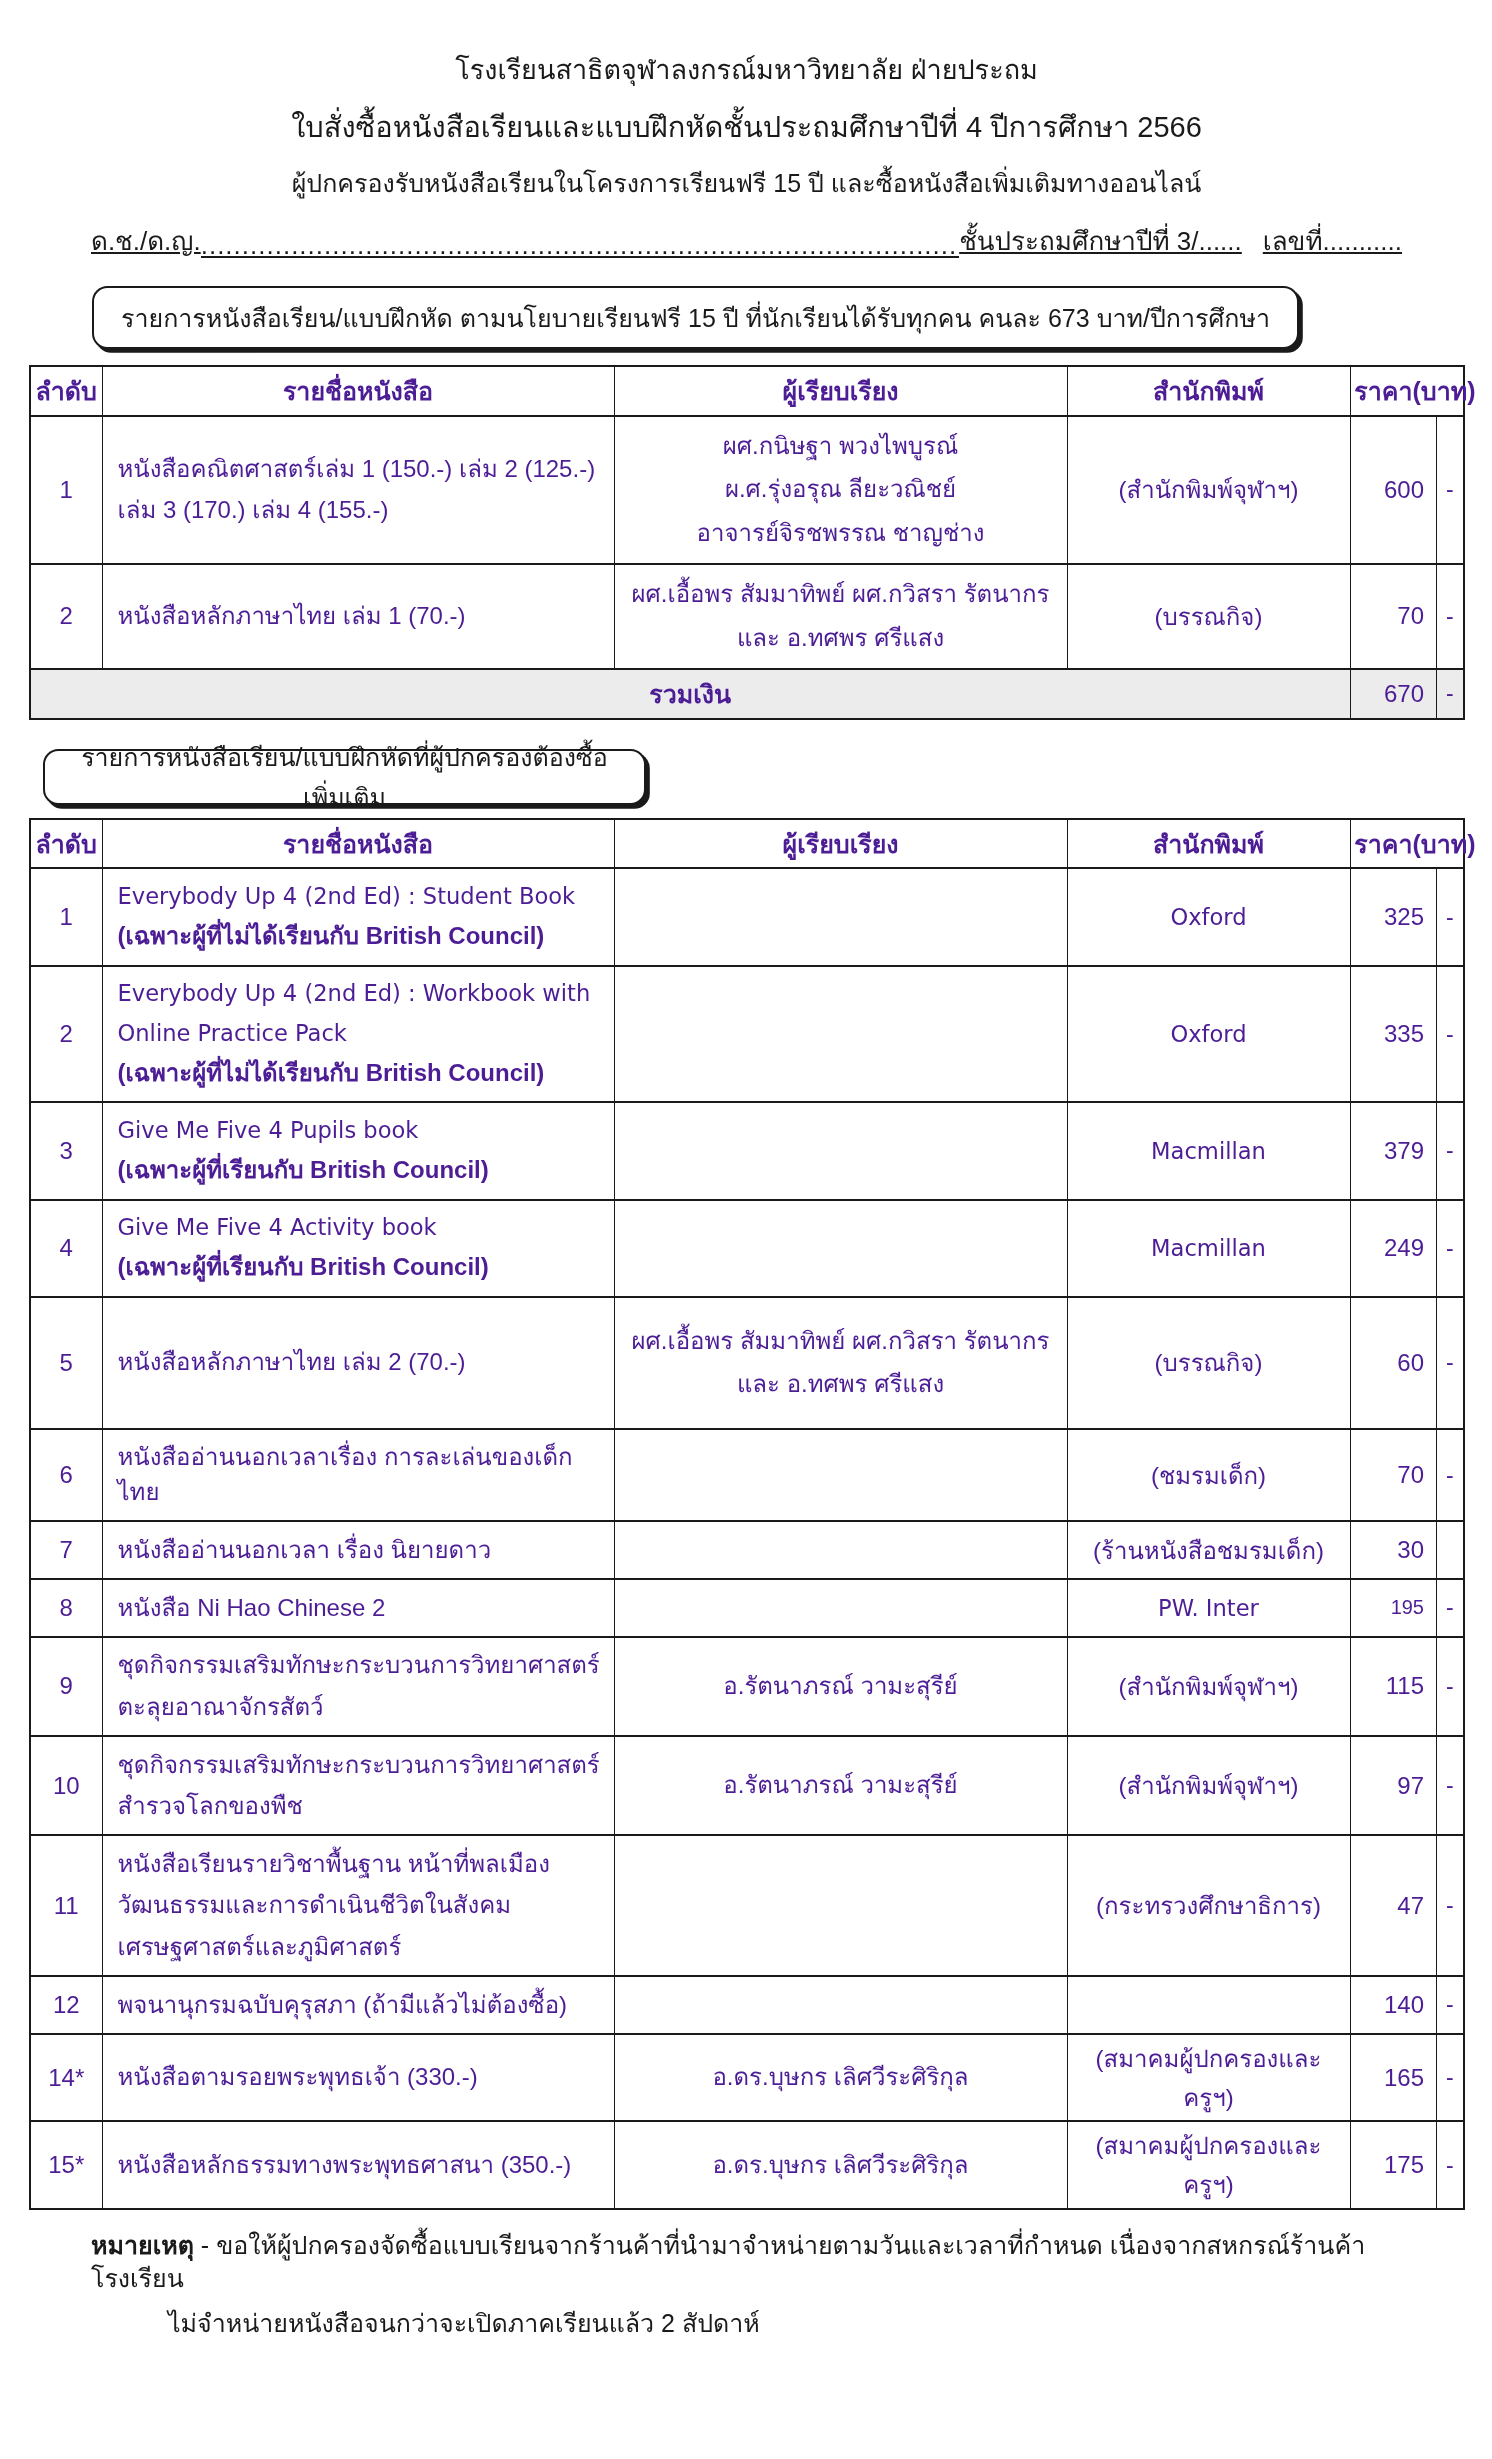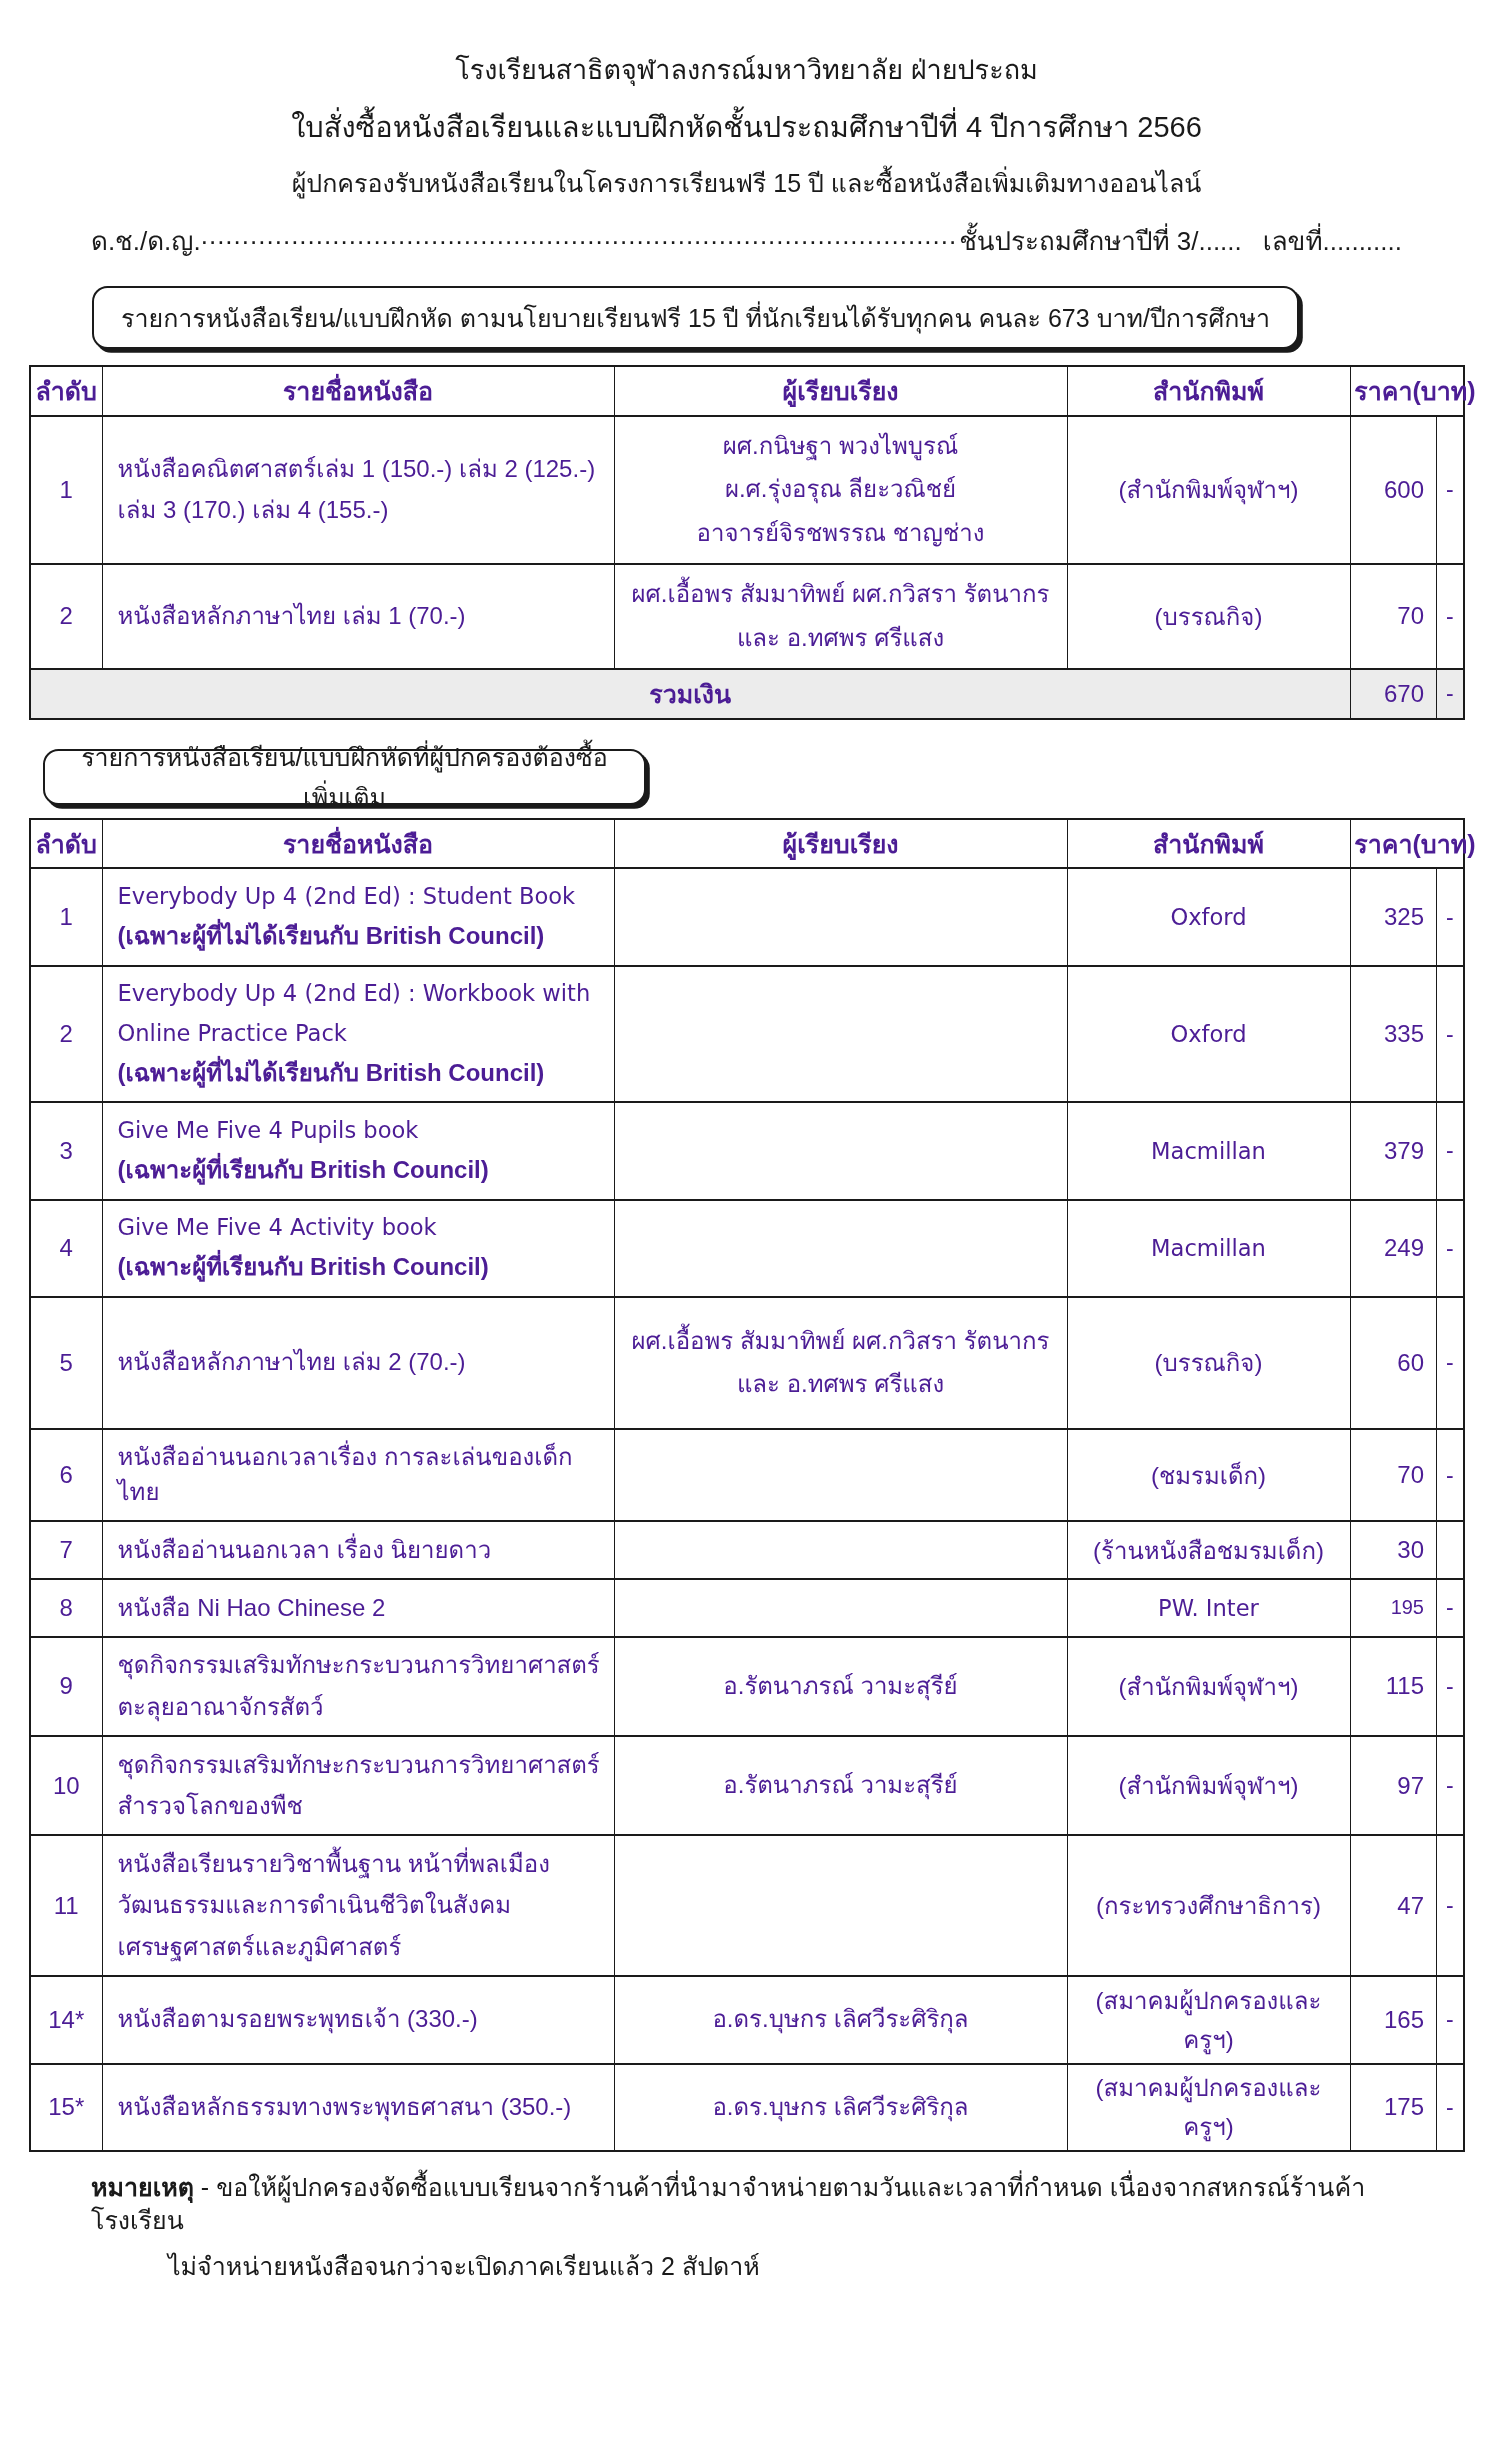--- a/index.html
+++ b/index.html
@@ -12,23 +12,23 @@
     color: #1a1a1a;
     font-family: "Liberation Sans", sans-serif;
     overflow: hidden;
   }
   
   .hdr { padding-top: 48px; }
   .h1 { text-align: center; font-size: 27px; }
   .h2 { text-align: center; font-size: 29px; margin-top: 13.4px; }
   .h3 { text-align: center; font-size: 25px; margin-top: 12.5px; }
   .h4 {
-    display: flex; align-items: flex-start;
+    display: flex; align-items: flex-end;
     margin: 17.3px 91px 0 91px;
-    font-size: 26px; white-space: nowrap;
+    font-size: 26px; white-space: nowrap; text-decoration: underline;
   }
   .h4 .dots { flex: 1 1 auto; overflow: hidden; letter-spacing: 1px; }
   .h4 .numpart { margin-left: 21px; }
   
   .box {
     border: 2.9px solid #1a1a1a;
     border-radius: 15.4px;
     box-shadow: 3.8px 3.8px 0 0 #1a1a1a;
     background: #ffffff;
     font-size: 25px;
@@ -285,20 +285,30 @@
         <td class="title">
           <div class="tl">หนังสือเรียนรายวิชาพื้นฐาน หน้าที่พลเมือง</div>
           <div class="tl">วัฒนธรรมและการดำเนินชีวิตในสังคม</div>
           <div class="tl">เศรษฐศาสตร์และภูมิศาสตร์</div>
         </td>
         <td class="c"></td>
         <td class="c">(กระทรวงศึกษาธิการ)</td>
         <td class="price">47</td>
         <td class="satang">-</td>
       </tr>
+      <tr style="height:45px">
+        <td class="c">12</td>
+        <td class="title">
+          <div class="tl">พจนานุกรมฉบับคุรุสภา (ถ้ามีแล้วไม่ต้องซื้อ)</div>
+        </td>
+        <td class="c"></td>
+        <td class="c"></td>
+        <td class="price">140</td>
+        <td class="satang">-</td>
+      </tr>
       <tr style="height:65px">
         <td class="c">14*</td>
         <td class="title">
           <div class="tl">หนังสือตามรอยพระพุทธเจ้า (330.-)</div>
         </td>
         <td class="c">
           <div class="al">อ.ดร.บุษกร  เลิศวีระศิริกุล</div>
         </td>
         <td class="c">(สมาคมผู้ปกครองและครูฯ)</td>
         <td class="price">165</td>

